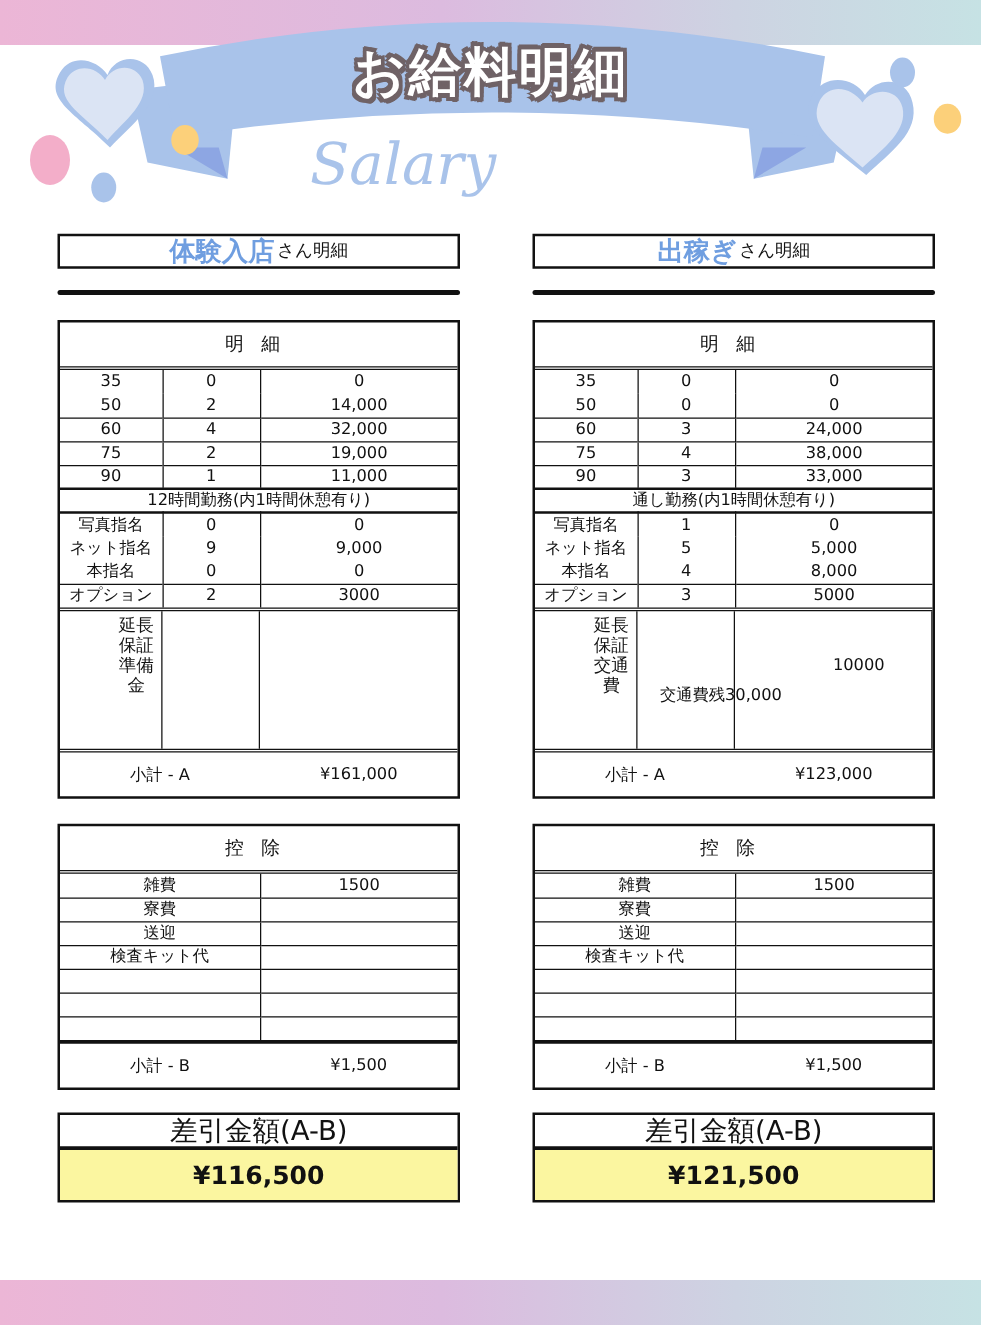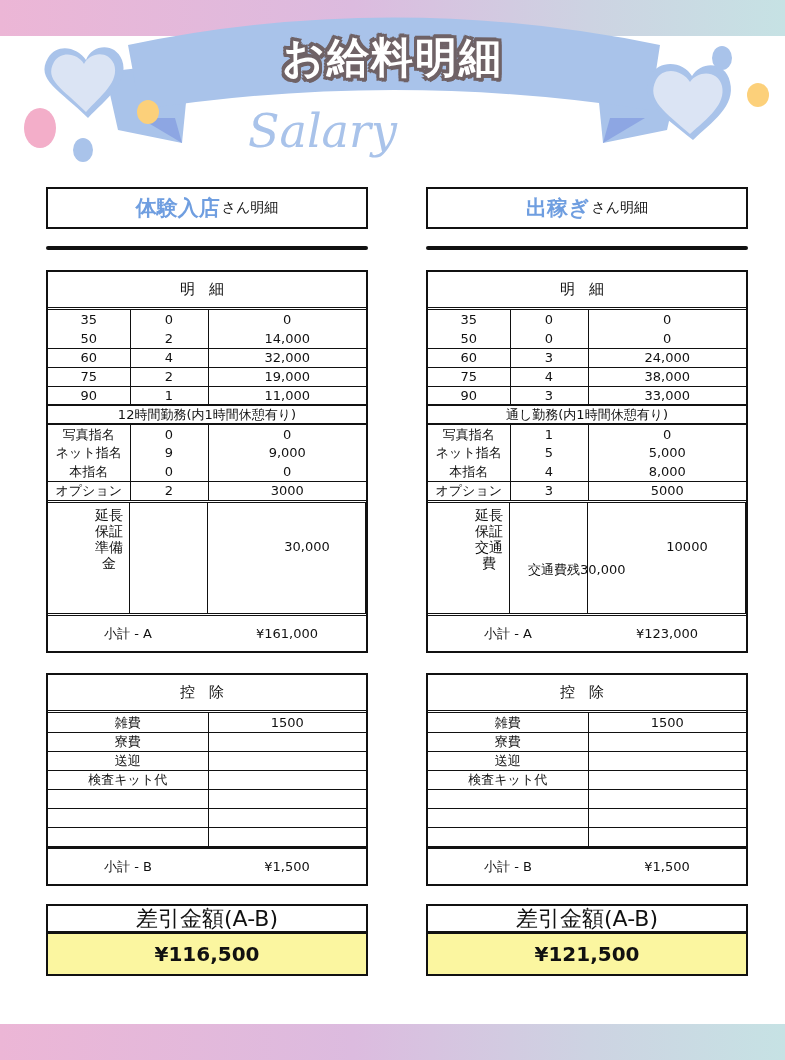--- a/index.html
+++ b/index.html
@@ -20,21 +20,21 @@
                  0 -3px 0 #6f6266, 0 3px 0 #6f6266, -3px 0 0 #6f6266, 3px 0 0 #6f6266,
                  -2px -4px 0 #6f6266, 2px 4px 0 #6f6266; }
   .subtitle-text { position: absolute; top: 104px; left: 0; width: 645px; text-align: center;
     font-family: "DejaVu Serif", serif; font-style: italic; font-size: 46px; color: #a9c3ea; }
 
   
   .col { position: absolute; top: 187px; width: 322px; }
   .col-left { left: 46px; }
   .col-right { left: 426px; }
 
-  .name-box { height: 42px; border: 2px solid #111; display: flex; align-items: center; justify-content: center; gap: 2px; }
+  .name-box { height: 28px; border: 2px solid #111; display: flex; align-items: center; justify-content: center; gap: 2px; }
   .name-main { color: #6f9ee0; font-weight: bold; font-size: 21px; }
   .name-suffix { font-size: 14px; color: #111; }
   .rule { margin-top: 17px; height: 4px; background: #111; border-radius: 2px; }
 
   .block { border: 2px solid #111; margin-top: 20px; }
   .block-head { height: 38px; display: flex; align-items: center; justify-content: center;
     font-size: 15px; letter-spacing: 14px; border-bottom: 3px double #111; padding-left: 4px; }
 
   table { width: 100%; border-collapse: collapse; table-layout: fixed; font-size: 13px; }
   td { border-right: 1px solid #111; text-align: center; height: 19px; line-height: 17px; padding: 0; }
@@ -155,21 +155,20 @@
           </tr>
     </tbody>
       </table>
     <div class="extra">
       <div class="extra-labels">
         <div>延長</div>
         <div>保証</div>
         <div>準備金</div>
       </div>
       <div></div>
-      <div class="extra-value">30,000</div>
       <span class="extra-note"></span>
     </div>
     <div class="subtotal">
       <span>小計 - A</span>
       <span>¥161,000</span>
     </div>
   </div>
 
   <div class="block">
     <div class="block-head">控除</div>

